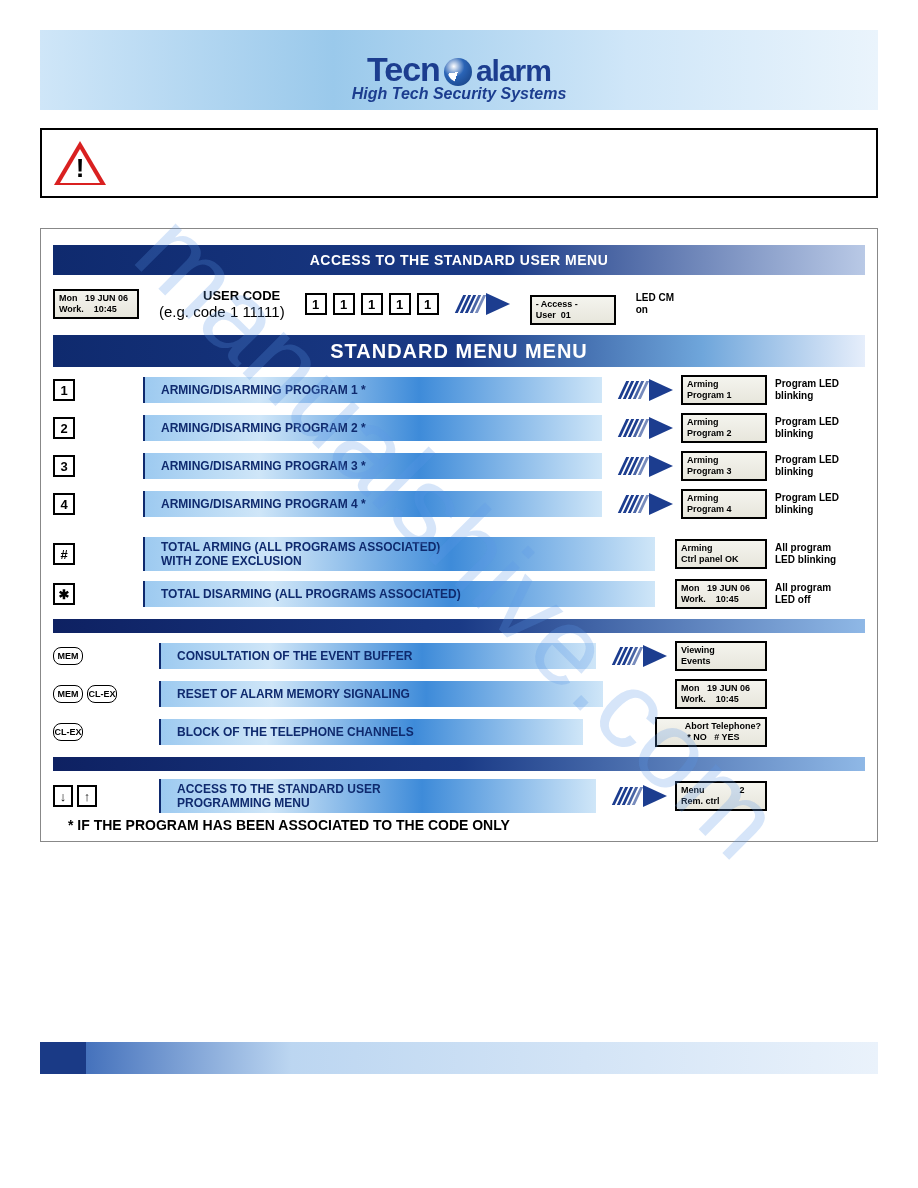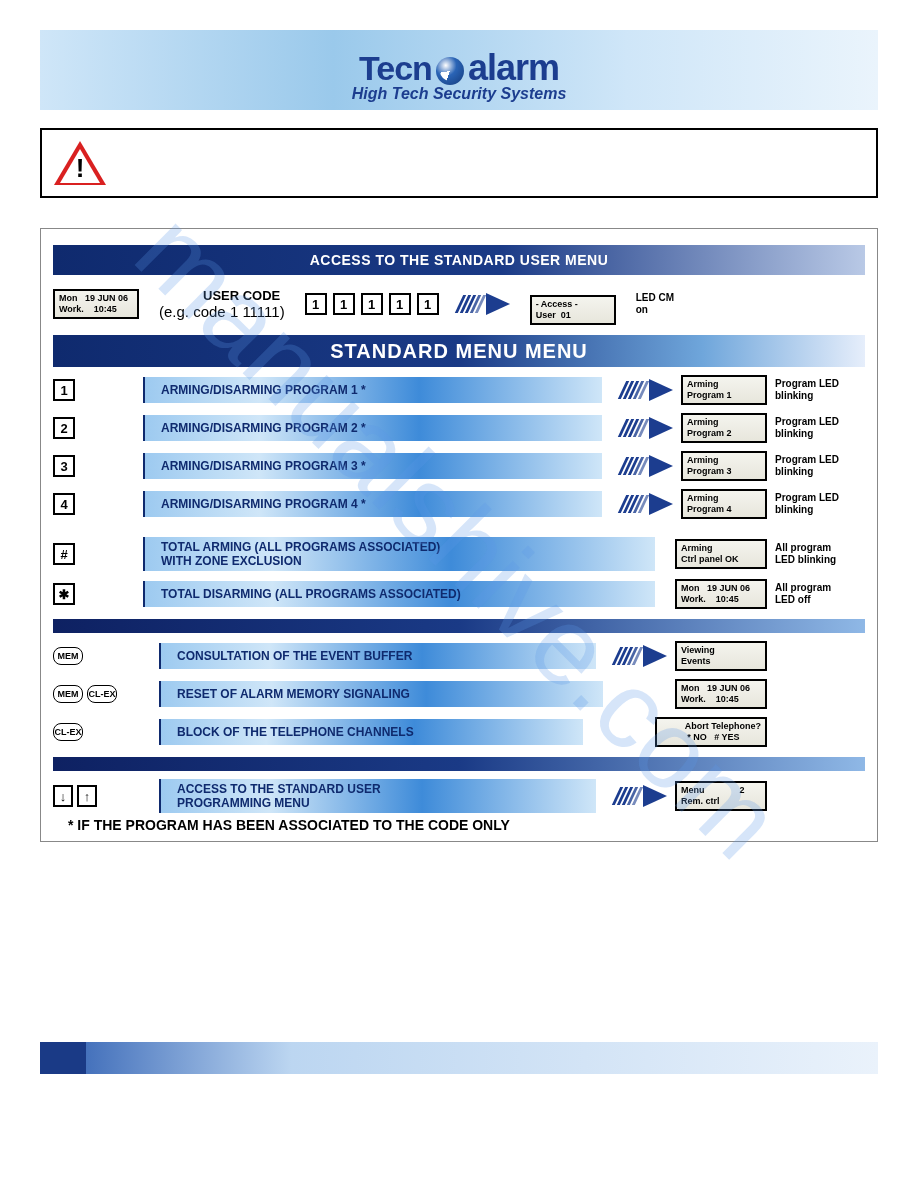--- a/index.html
+++ b/index.html
@@ -7,21 +7,21 @@
 
   
   .top-banner {
     margin: 30px 40px 0 40px;
     height: 80px;
     background: linear-gradient(90deg, #cfe6f8 0%, #9ac9eb 35%, #cfe6f8 70%, #eaf4fc 100%);
     display: flex; flex-direction: column; align-items: center; justify-content: center;
   }
   .logo-row { display: flex; align-items: baseline; gap: 2px; }
   .logo-text1 { font-size: 34px; font-weight: 700; color: #1c3d8f; letter-spacing: -1px; margin-top: 12px; }
-  .logo-text2 { font-size: 36px; font-weight: 700; color: #1c3d8f; letter-spacing: -1px; }
+  .logo-text2 { font-size: 30px; font-weight: 700; color: #1c3d8f; letter-spacing: -1px; }
   .logo-globe {
     width: 28px; height: 28px; border-radius: 50%;
     background: radial-gradient(circle at 35% 30%, #fff 0%, #2a64b6 40%, #143a7a 100%);
     display: inline-block; position: relative; top: 5px; margin: 0 2px;
   }
   .logo-globe::after {
     content: ""; position: absolute; inset: 4px; border-radius: 50%;
     background: conic-gradient(from 200deg, #fff 0deg 60deg, transparent 60deg 360deg);
   }
   .logo-sub { font-size: 16px; font-style: italic; font-weight: 700; color: #1c3d8f; margin-top: -4px; }

